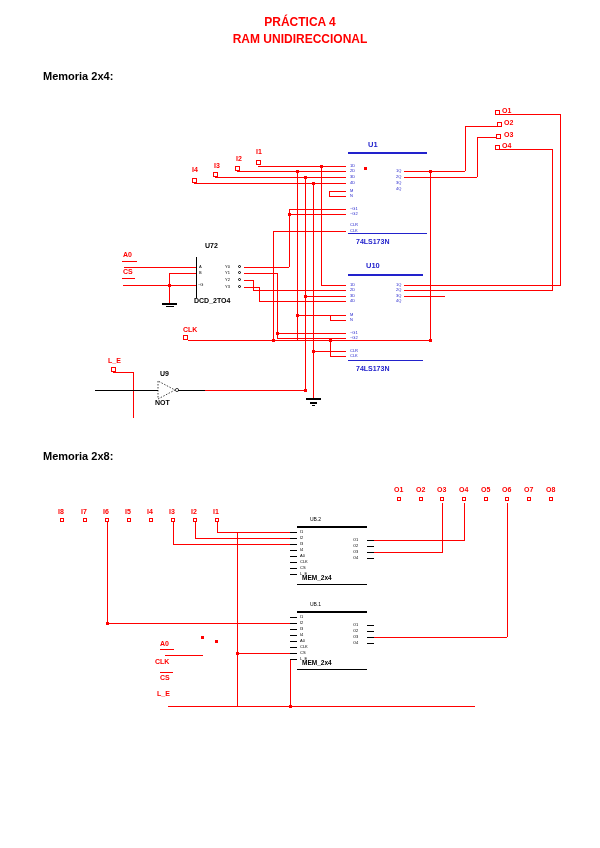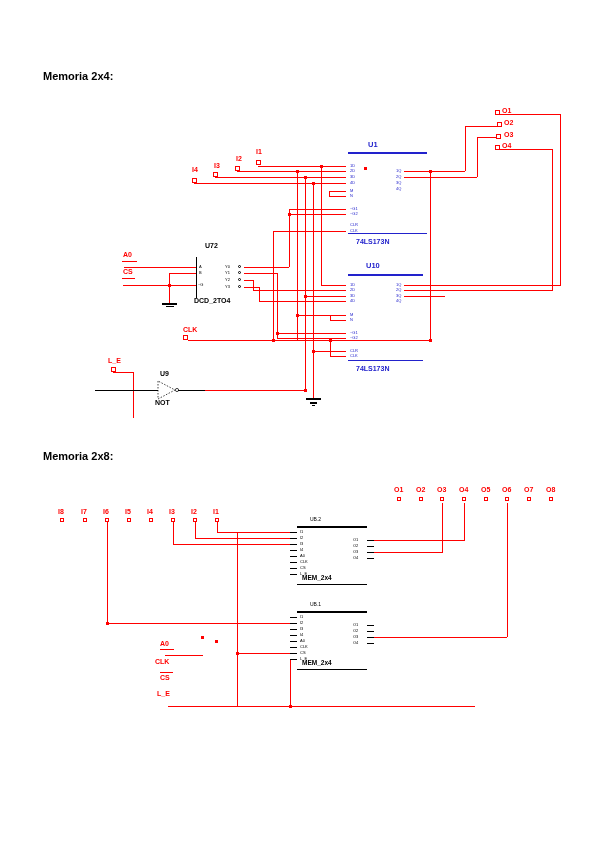--- a/index.html
+++ b/index.html
@@ -18,20 +18,22 @@
   .pink{position:absolute;color:#000;font-size:4px;line-height:1;white-space:nowrap;}
   .blkref{position:absolute;color:#000;font-size:5px;line-height:1;white-space:nowrap;}
   .blkpart{position:absolute;color:#000;font-weight:bold;font-size:6.5px;line-height:1;white-space:nowrap;}
   .bub{position:absolute;width:3px;height:3px;border:1px solid #000;border-radius:50%;box-sizing:border-box;}
 </style>
 </head>
 <body>
 
 <div class="page">
 
+  <div class="title" style="top:16px">PRÁCTICA 4</div>
+  <div class="title" style="top:33px">RAM UNIDIRECCIONAL</div>
 
   <div class="heading" style="left:43px;top:71px">Memoria 2x4:</div>
   <div class="heading" style="left:43px;top:451px">Memoria 2x8:</div>
 
   <div class="grid" style="left:85px;top:112px;width:445px;height:322px"></div>
   <div class="grid" style="left:42px;top:483px;width:518px;height:248px"></div>
 
   <div class="lbl" style="left:256px;top:148px">I1</div>
   <div class="lbl" style="left:236px;top:155px">I2</div>
   <div class="lbl" style="left:214px;top:162px">I3</div>

